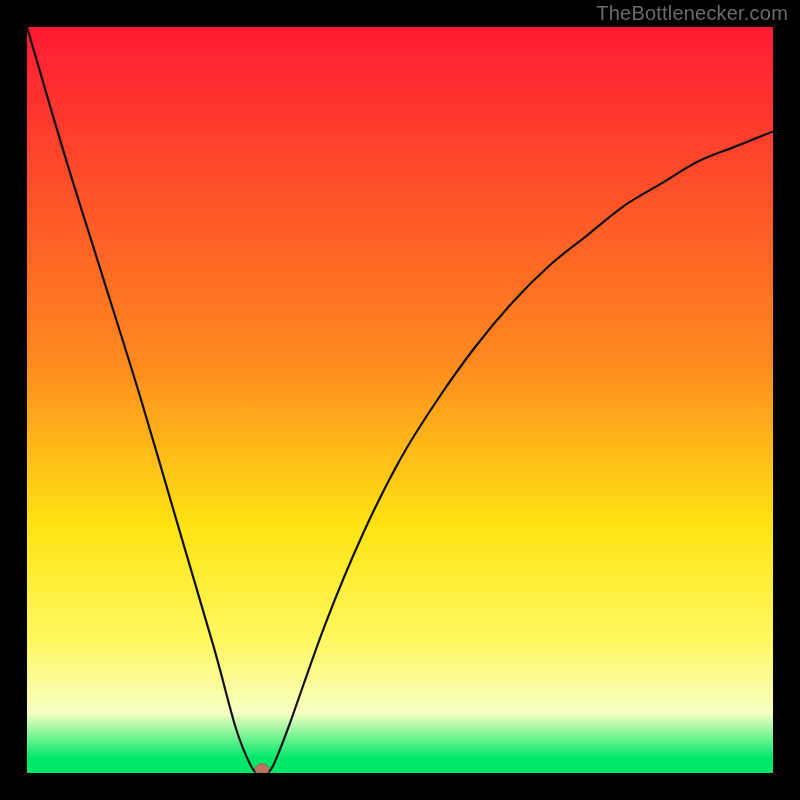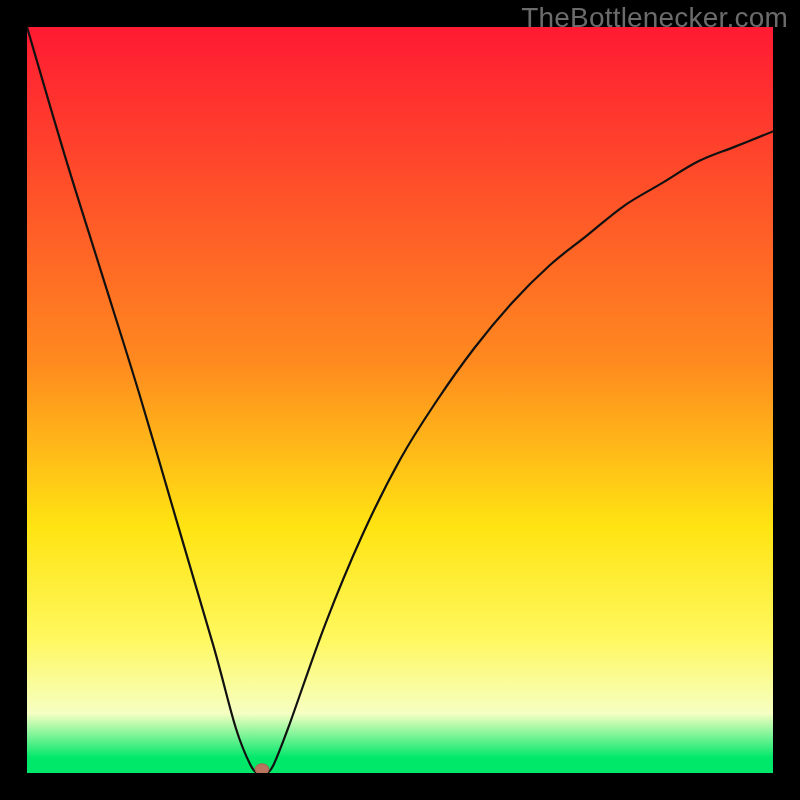--- a/index.html
+++ b/index.html
@@ -30,21 +30,21 @@
   }
   .curve-layer {
     position: absolute;
     inset: 0;
   }
   .watermark {
     position: absolute;
     top: 2px;
     right: 12px;
     color: #6b6b6b;
-    font-size: 28px;
+    font-size: 20px;
     font-weight: 400;
     letter-spacing: 0.2px;
   }
 </style>
 </head>
 <body>
 
 <div class="frame">
   <div class="plot-area">
     <svg class="gradient" viewBox="0 0 746 746" preserveAspectRatio="none">

